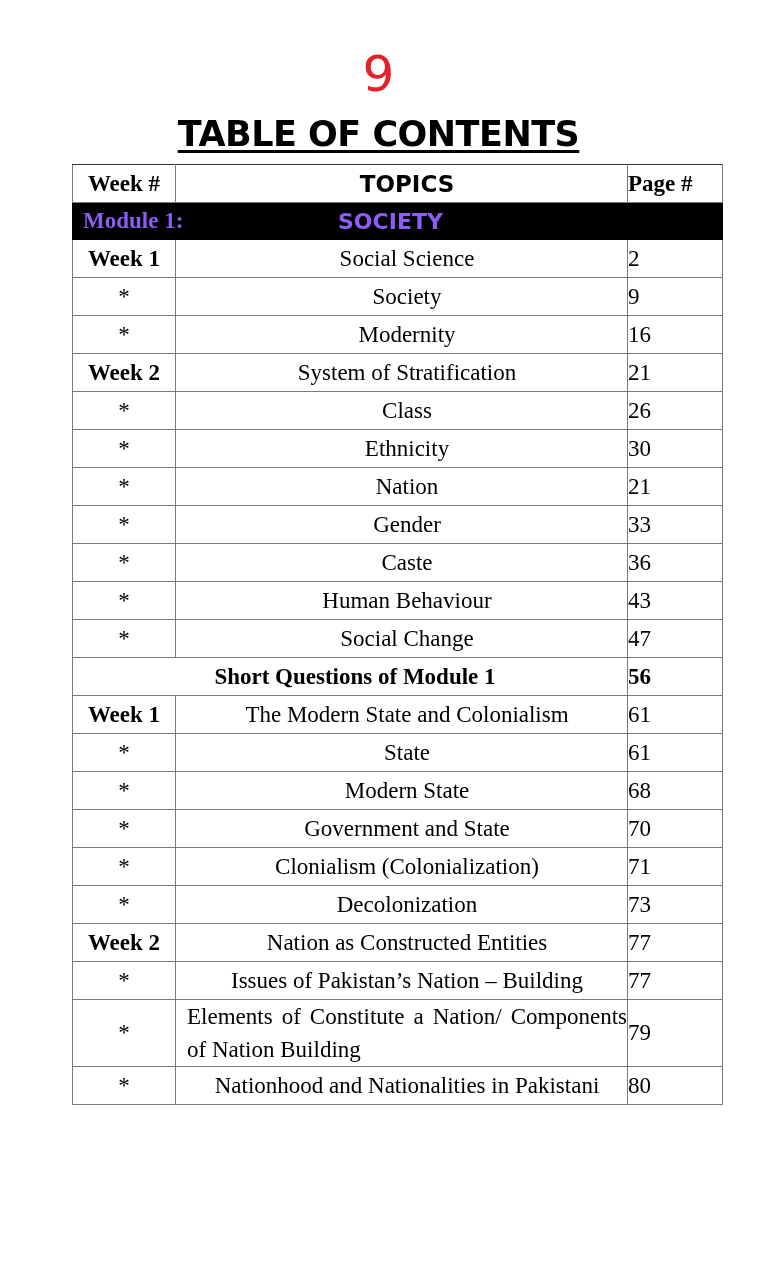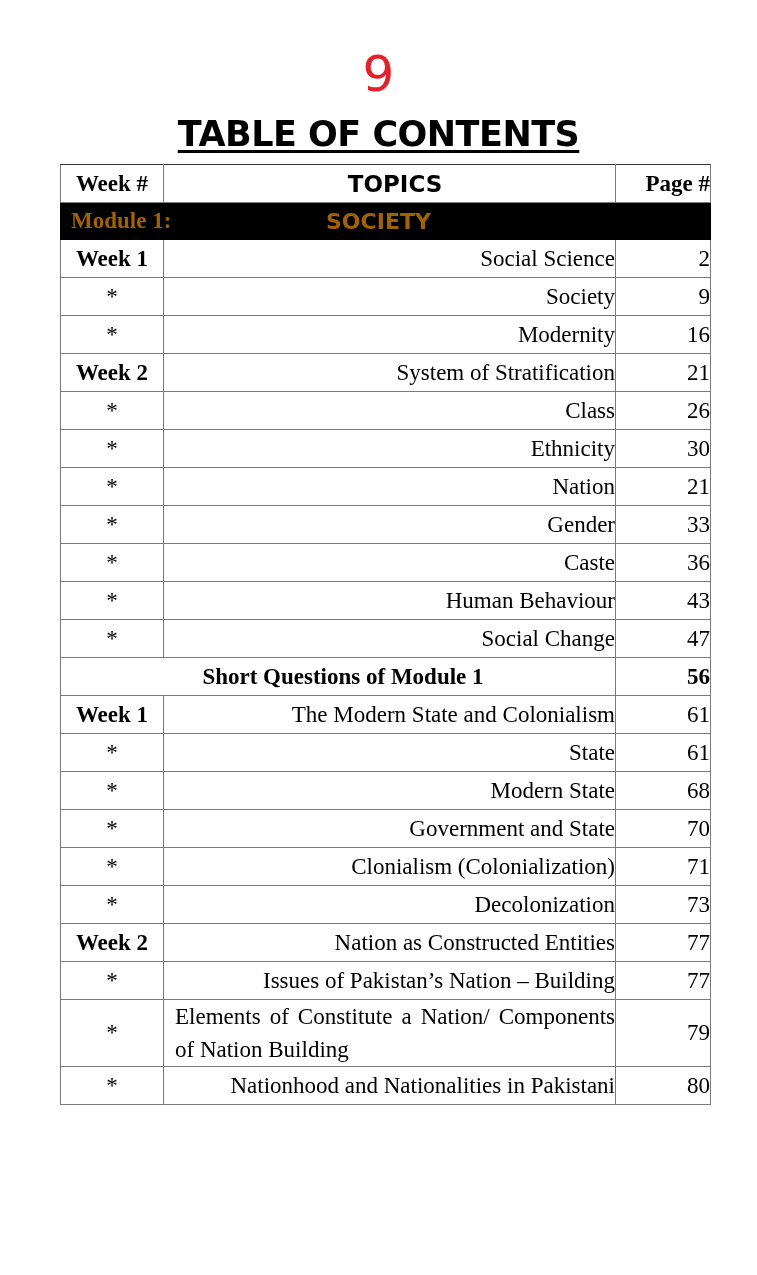--- a/index.html
+++ b/index.html
@@ -1,28 +1,28 @@
 <!DOCTYPE html>
 <html><head>
 <meta charset="utf-8">
 <style>
   html, body { margin: 0; padding: 0; background: #ffffff; }
   body { width: 757px; height: 1275px; position: relative; font-family: "Liberation Serif", serif; color: #000; }
   .page-num { position: absolute; top: 44px; left: 0; width: 757px; text-align: center; color: #e4202a; font-family: "DejaVu Sans", sans-serif; font-size: 50px; line-height: 60px; }
   .title { position: absolute; top: 112px; left: 0; width: 757px; text-align: center; font-family: "DejaVu Sans", sans-serif; font-weight: bold; font-size: 35px; line-height: 44px; text-decoration: underline; text-decoration-thickness: 3px; text-underline-offset: 4px; letter-spacing: -0.5px; }
-  table.toc { position: absolute; top: 164px; left: 60px; width: 638px; border-collapse: collapse; table-layout: fixed; }
+  table.toc { position: absolute; top: 164px; left: 72px; width: 638px; border-collapse: collapse; table-layout: fixed; }
   table.toc td, table.toc th { border: 1.5px solid #7a7a7a; padding: 0; height: 37px; font-size: 23px; vertical-align: middle; }
   table.toc tr:first-child th { border-top: 1.5px solid #333; }
   .col-week { width: 102px; text-align: center; }
-  .col-topic { width: 440px; text-align: right; padding-left: 11px !important; }
-  .col-page { width: 94px; text-align: right; }
+  .col-topic { width: 440px; text-align: center; padding-left: 11px !important; }
+  .col-page { width: 94px; text-align: left; }
   th.col-week, th.col-page { font-weight: bold; font-family: "Liberation Serif", serif; font-size: 23px; }
   th.col-topic-h { font-family: "DejaVu Sans", sans-serif; font-weight: bold; font-size: 22px; text-align: center; margin-top: 10px; }
   .week-bold { font-weight: bold; }
-  tr.module td { background: #000; color: #a16207; border-color: #000; height: 36px; }
+  tr.module td { background: #000; color: #8b5cf6; border-color: #000; height: 36px; }
   .module-inner { display: flex; align-items: center; height: 36px; }
   .module-label { font-weight: bold; font-size: 23px; padding-left: 10px; width: 255px; }
   .module-name { font-family: "DejaVu Sans", sans-serif; font-weight: bold; font-size: 22px; }
   tr.summary td { font-weight: bold; }
   td.summary-label { text-align: center; padding-left: 10px !important; }
   td.tall { height: 70px; }
   .justified { text-align: justify; text-align-last: left; padding-right: 10px; line-height: 33px; }
 </style>
 </head>
 <body>

